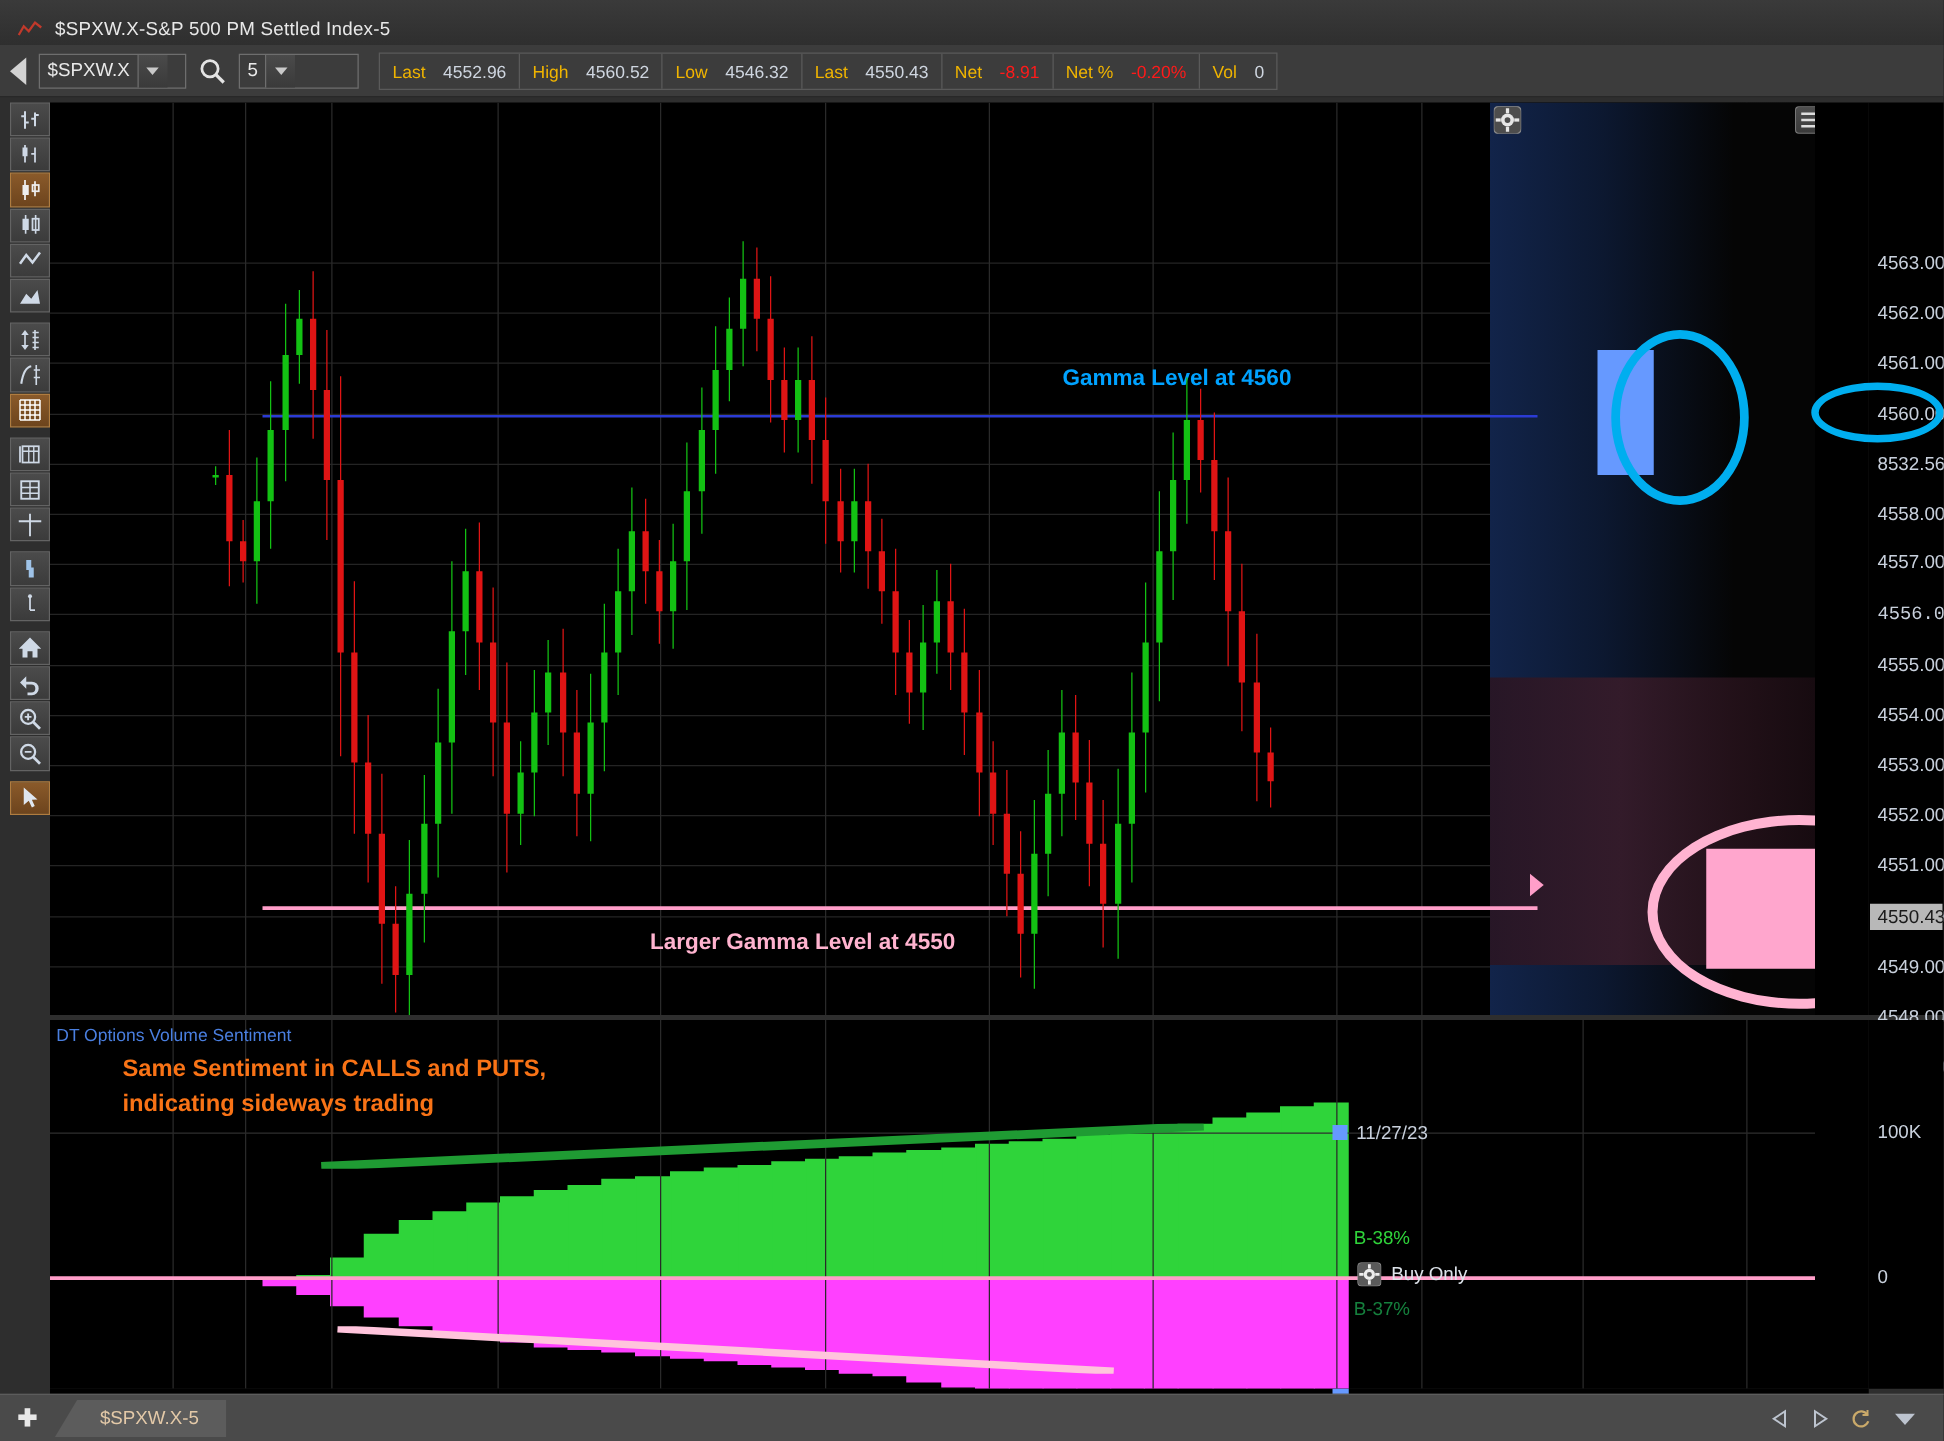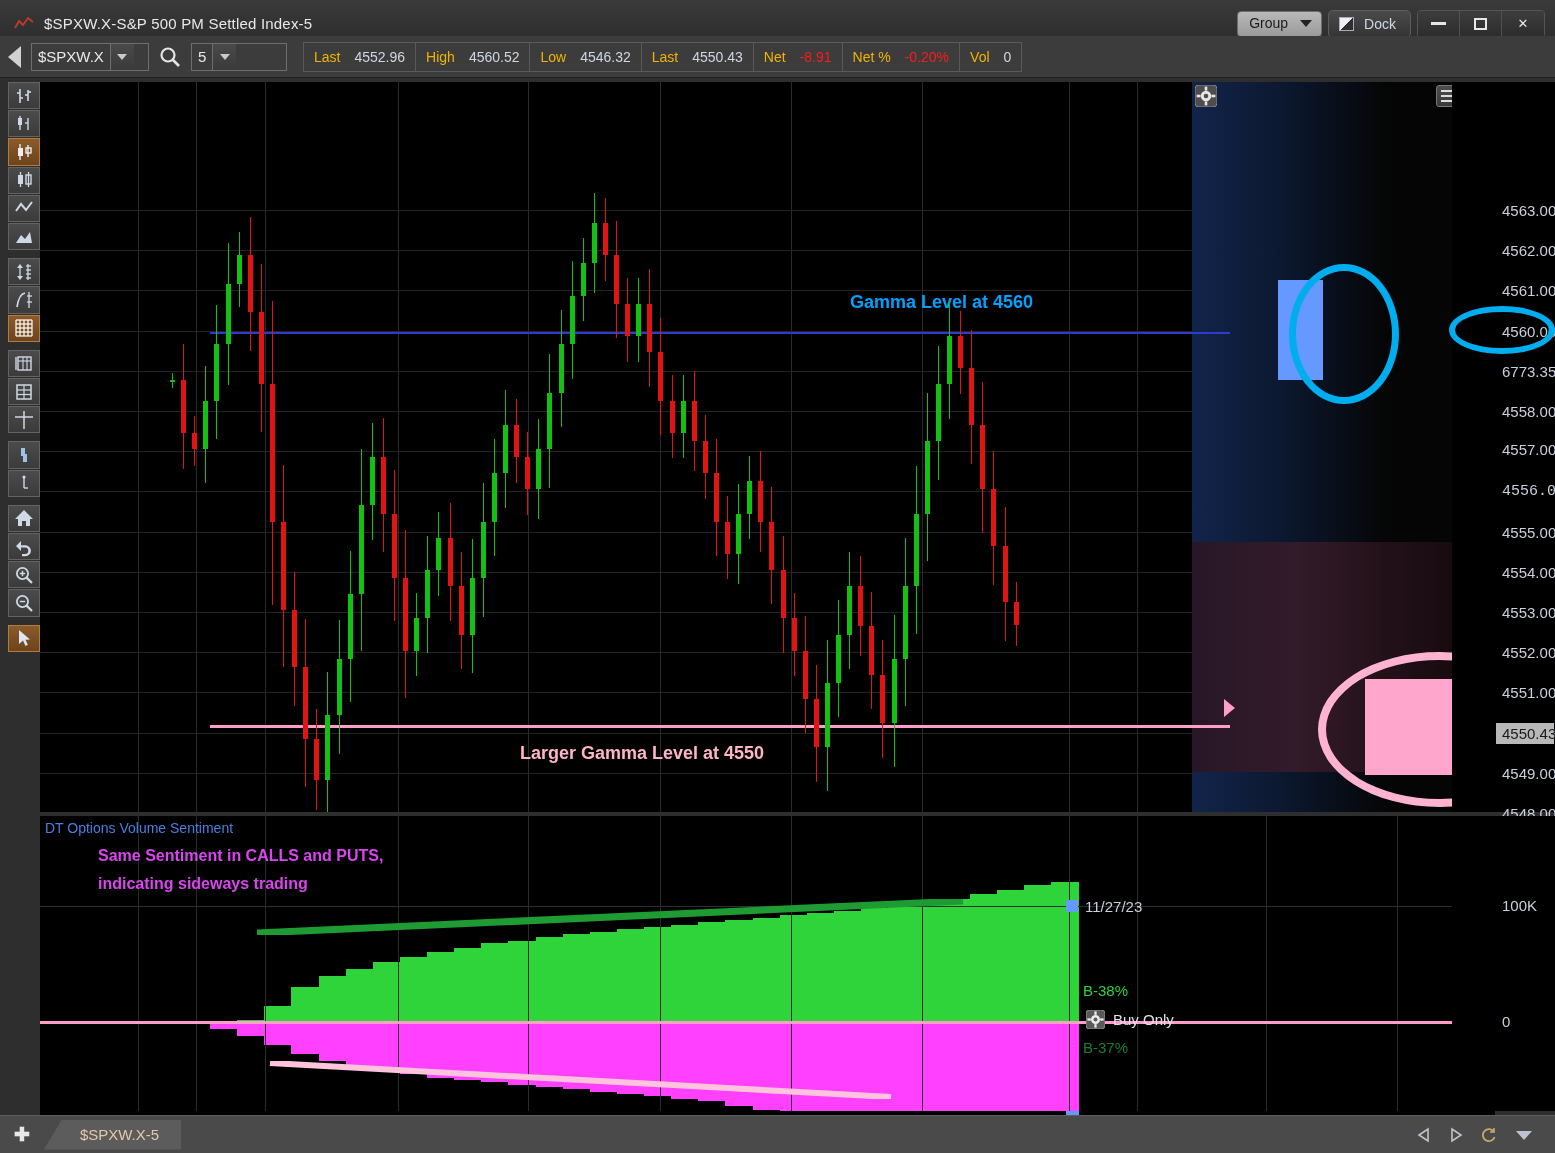--- a/index.html
+++ b/index.html
@@ -131,21 +131,21 @@
   .ptick{position:absolute;left:7px;color:#c8d0dc;font-size:15px;}
   #lastprice{position:absolute;left:1px;width:58px;height:21px;background:#b8b8b8;
     color:#1a1a1a;font-size:15px;display:flex;align-items:center;padding-left:6px;}
 
   
   #sentpane{position:absolute;left:40px;top:738px;width:1455px;height:295px;background:#000;}
   #sentplot{position:absolute;left:0;top:0;width:1412px;height:295px;overflow:hidden;}
   .sgridv{position:absolute;top:0;width:1px;height:295px;background:#2a2a2a;}
   .sgridh{position:absolute;left:0;width:1412px;height:1px;background:#2f2f2f;}
   #sent-title{position:absolute;left:5px;top:4px;color:#4a7fe0;font-size:14px;text-align:right;}
-  #sent-annot{position:absolute;left:58px;top:26px;color:#d946ef;font-size:16px;
+  #sent-annot{position:absolute;left:58px;top:26px;color:#f97316;font-size:19px;
     font-weight:bold;line-height:28px;white-space:pre;}
   #zeroline{position:absolute;left:0;top:205px;width:1412px;height:3px;background:#ff9ec9;}
   #trend-green{position:absolute;left:215px;top:83px;width:710px;height:36px;}
   #trend-pink{position:absolute;left:228px;top:245px;width:625px;height:38px;}
   .sentlabel{position:absolute;font-size:15px;}
   #lbl-date{left:1045px;top:82px;color:#c8d0dc;}
   #sq-top{position:absolute;left:1026px;top:84px;width:12px;height:12px;background:#6699ff;}
   #lbl-b38{left:1043px;top:166px;color:#2fd43a;}
   #lbl-b37{left:1043px;top:223px;color:#15803d;}
   #buyonly{position:absolute;left:1046px;top:194px;display:flex;align-items:center;gap:8px;}
@@ -175,41 +175,20 @@
   .dn{background:#e01414;}
 </style>
 </head>
 <body>
 
 <div id="titlebar">
   <svg id="title-icon" viewBox="0 0 20 16">
     <polyline points="1,12 5,5 9,9 14,2 19,6" fill="none" stroke="#c1392b" stroke-width="1.8"></polyline>
   </svg>
   <div id="title-text">$SPXW.X-S&amp;P 500 PM Settled Index-5</div>
-  <div id="tb-right">
-    <div class="group-btn">
-      <span>Group</span>
-      <span class="caret-down"></span>
-    </div>
-    <div class="dock-btn">
-      <span class="dock-glyph"></span>
-      <span>Dock</span>
-    </div>
-    <div class="wingrp">
-      <div class="winbtn">
-          <span class="w-min"></span>
-        </div>
-      <div class="winbtn">
-          <span class="w-max"></span>
-        </div>
-      <div class="winbtn">
-          <span>✕</span>
-        </div>
-    </div>
-  </div>
 </div>
 
 <div id="toolbar">
   <div class="tri-left"></div>
 
   <div class="combo" style="width:118px">
     <div class="cval" title="Symbol">$SPXW.X</div>
     <div class="arrowbox">
         <span class="mini-caret"></span>
       </div>
@@ -624,21 +603,21 @@
         <div class="cw dn" style="left: 975.6px; top: 499.869px; height: 63.8044px;"></div>
         <div class="cd dn" style="left: 973.6px; top: 520.276px; height: 22.989px;"></div>
       </div>
   </div>
 
   <div id="priceaxis">
       <div class="ptick" style="top: 120px;">4563.00</div>
       <div class="ptick" style="top: 160.2px;">4562.00</div>
       <div class="ptick" style="top: 200.4px;">4561.00</div>
       <div class="ptick" style="top: 240.6px;">4560.00</div>
-      <div class="ptick" style="top: 280.8px;">6773.35</div>
+      <div class="ptick" style="top: 280.8px;">8532.56</div>
       <div class="ptick" style="top: 321px;">4558.00</div>
       <div class="ptick" style="top: 359px;">4557.00</div>
       <div class="ptick" style="top: 401.4px; font-family: Liberation Mono, monospace;">4556.00</div>
       <div class="ptick" style="top: 441.6px;">4555.00</div>
       <div class="ptick" style="top: 481.8px;">4554.00</div>
       <div class="ptick" style="top: 522px;">4553.00</div>
       <div class="ptick" style="top: 562.2px;">4552.00</div>
       <div class="ptick" style="top: 602.4px;">4551.00</div>
       <div class="ptick" style="top: 642.6px;">4550.00</div>
       <div class="ptick" style="top: 682.8px;">4549.00</div>

